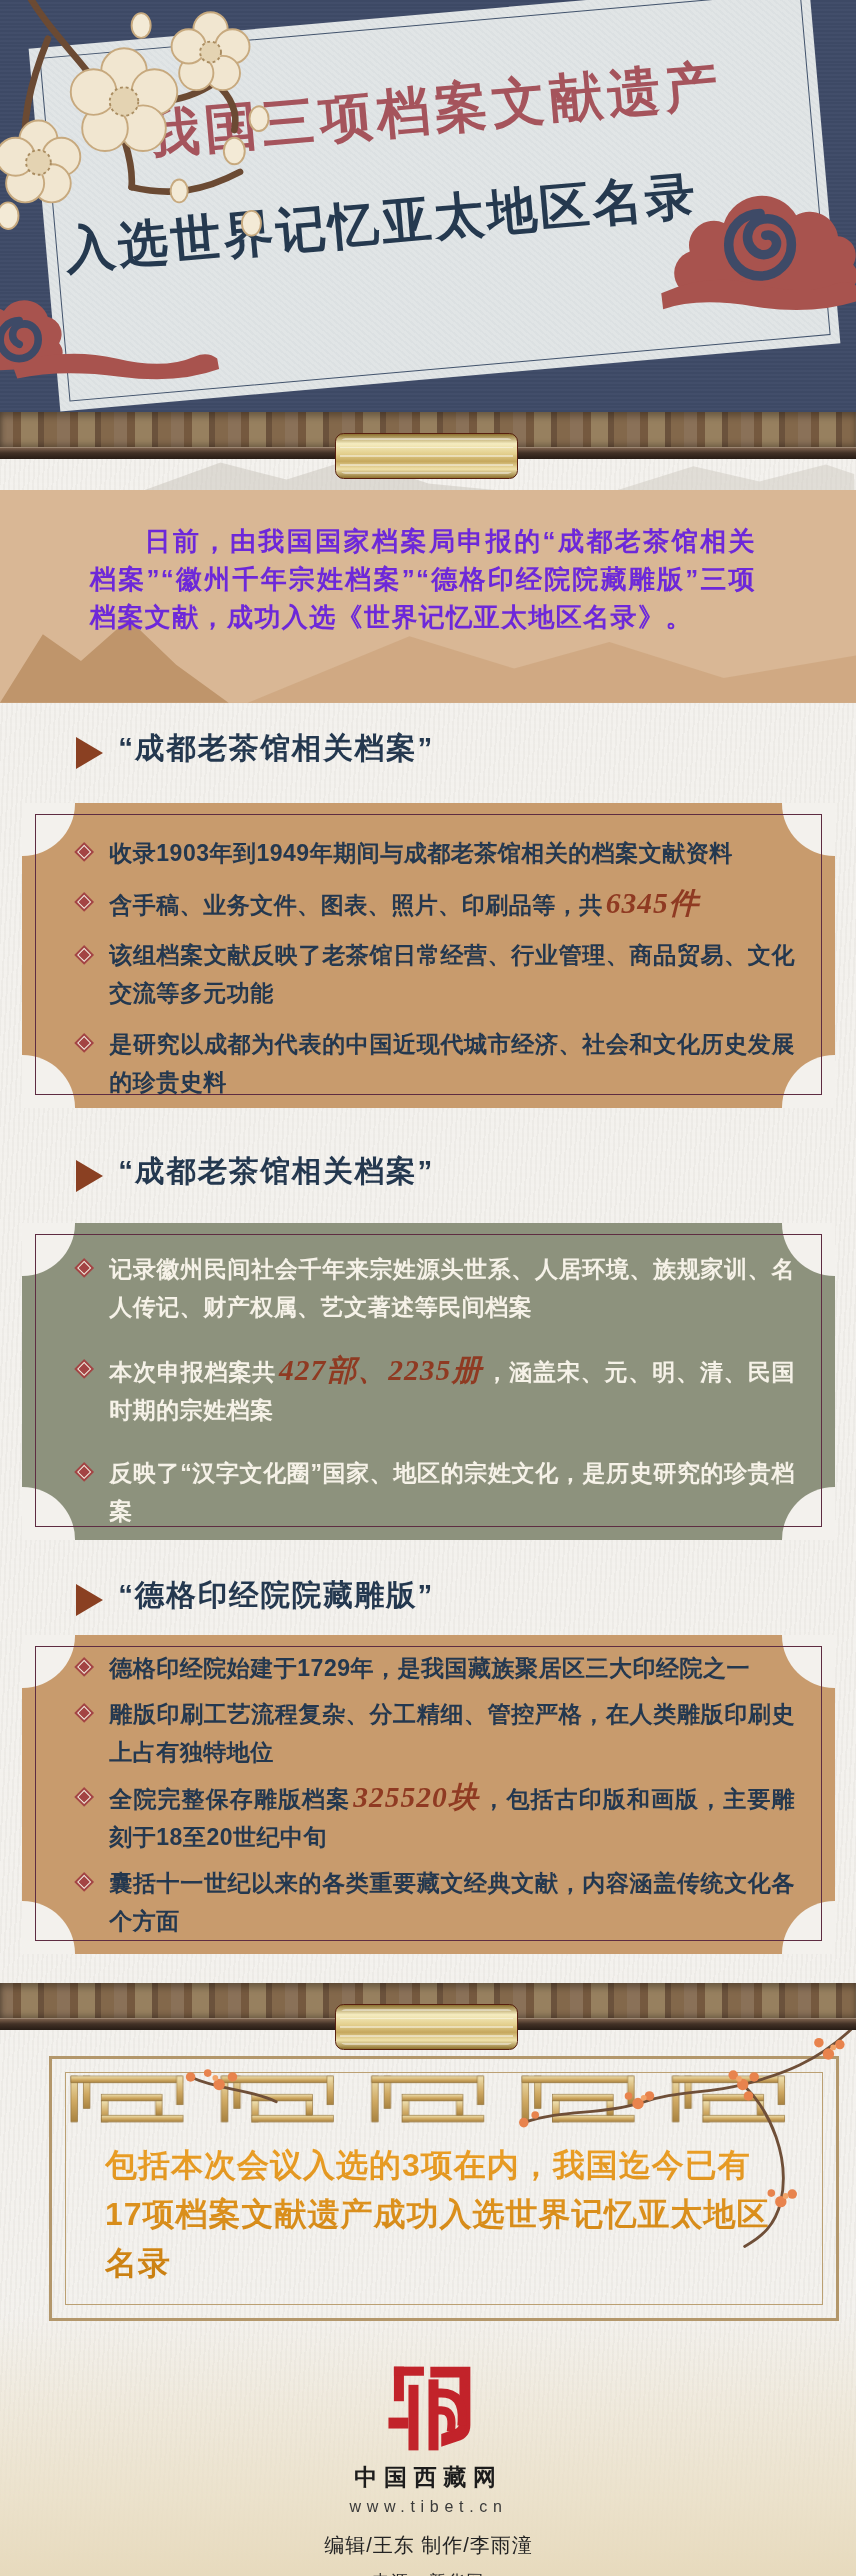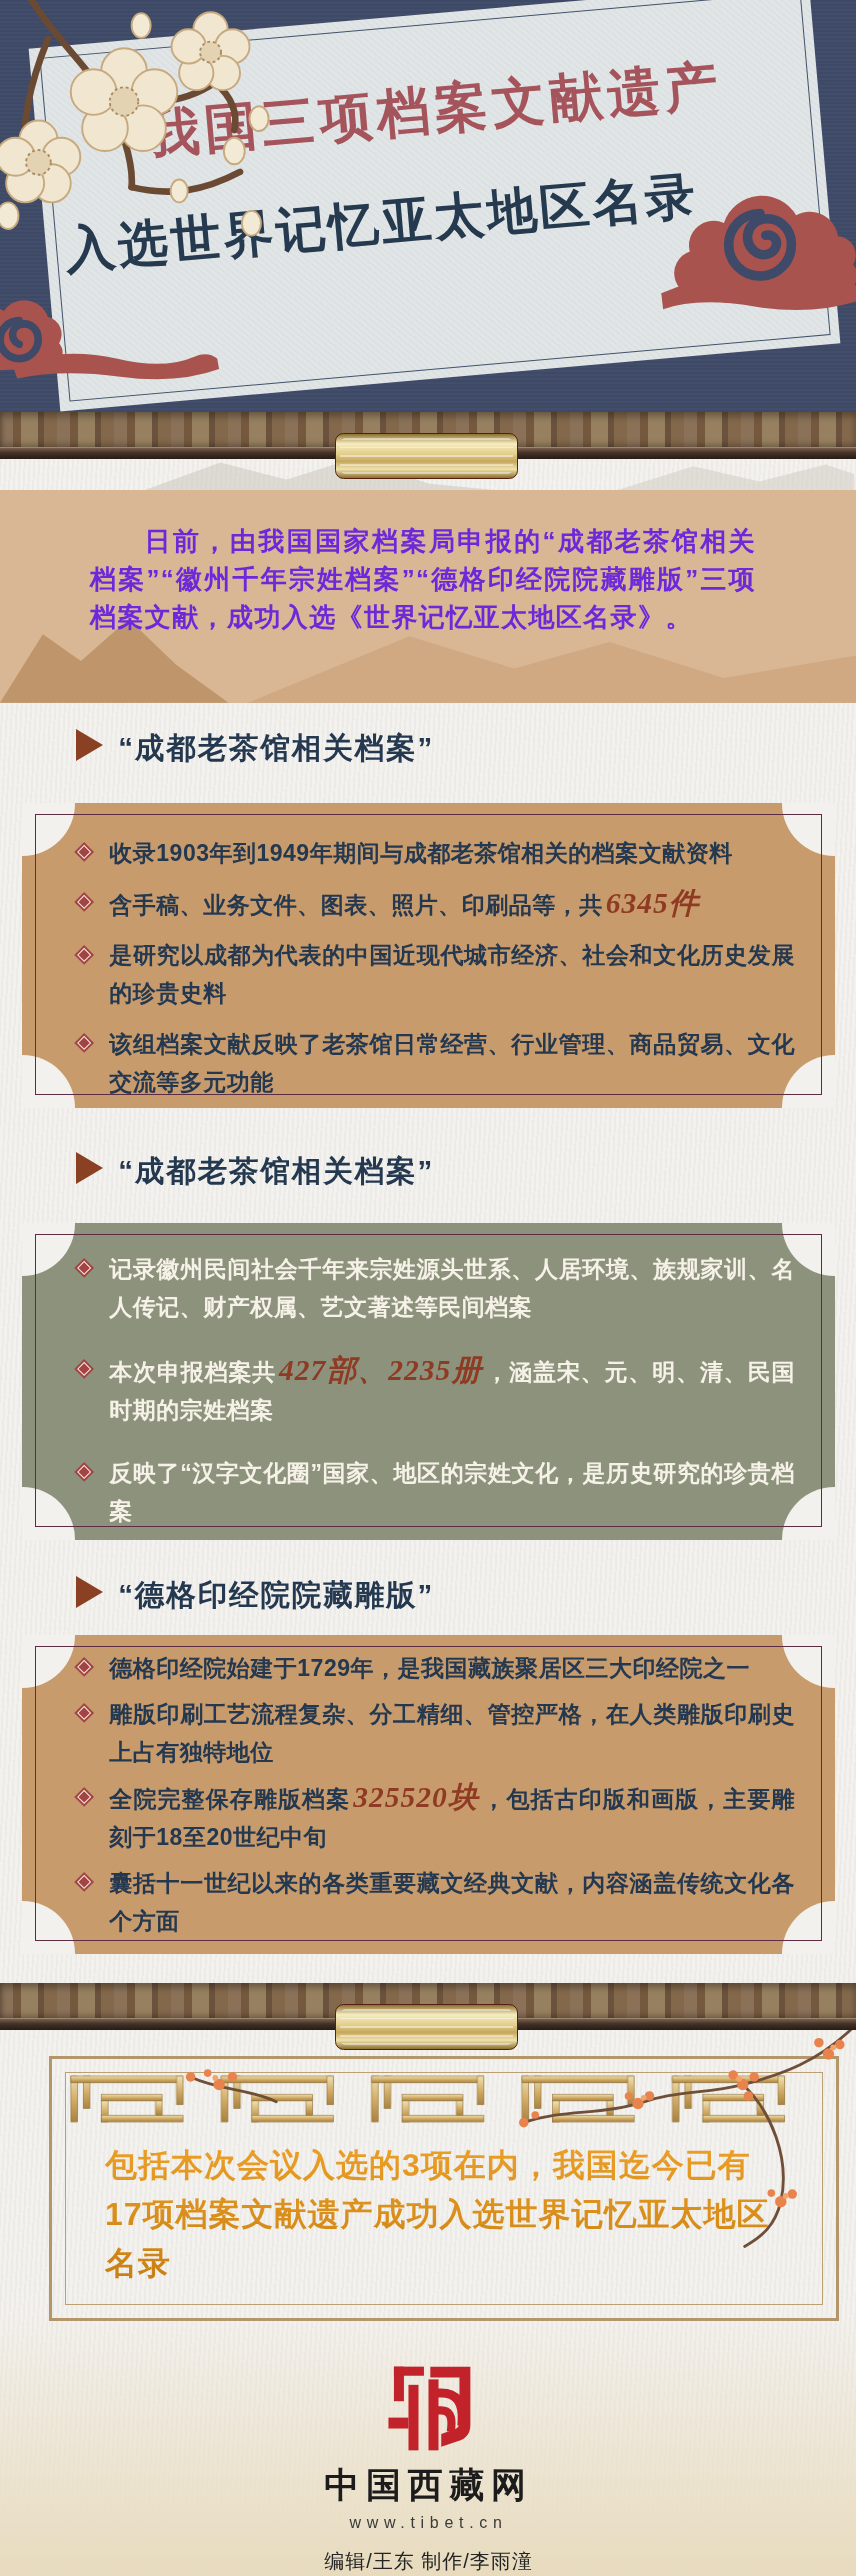--- a/index.html
+++ b/index.html
@@ -38,21 +38,21 @@
     background:repeating-linear-gradient(180deg, rgba(255,255,255,.45) 0 1.9px, rgba(0,0,0,0) 1.9px 8.6px);}
   .d1{top:412px;} .d2{top:1983px;}
   .mtn-strip{position:absolute;left:0;top:455px;z-index:0;opacity:.5;}
   
   .intro{position:absolute;left:0;top:490px;width:857px;height:213px;background:#d9b795;overflow:hidden;}
   .intro svg{position:absolute;left:0;bottom:0;}
   .intro p{position:absolute;left:90px;top:32px;width:666px;margin:0;
     font-size:26px;line-height:38px;font-weight:bold;color:#6d28d9;
     letter-spacing:1.4px;text-indent:2.1em;text-align:justify;}
   
-  .sec-head{position:absolute;left:76px;display:flex;align-items:flex-start;z-index:2;}
+  .sec-head{position:absolute;left:76px;display:flex;align-items:flex-end;z-index:2;}
   .tri{width:0;height:0;border-left:27px solid #8a4022;border-top:16px solid transparent;
     border-bottom:16px solid transparent;margin-right:15.2px;flex:none;}
   .sec-title{font-size:29.5px;font-weight:bold;color:#24384f;letter-spacing:1.9px;margin:0;white-space:nowrap;}
   .h1{top:729px;} .h2{top:1152px;} .h3{top:1576px;}
   
   .note-box{position:absolute;left:22px;width:813px;overflow:hidden;}
   .note-box .bg{position:absolute;inset:0;background:var(--bg);}
   .bite{position:absolute;width:105px;height:105px;border-radius:50%;background:#f3f1ed;z-index:1;}
   .bite.tl{left:-52px;top:-52px;} .bite.tr{right:-52px;top:-52px;}
   .bite.bl{left:-52px;bottom:-52px;} .bite.br{right:-52px;bottom:-52px;}
@@ -81,21 +81,21 @@
   .summary-text{position:absolute;left:53px;top:82px;width:676px;margin:0;
     font-size:32px;font-weight:bold;line-height:49px;letter-spacing:1px;
     background:linear-gradient(180deg,#eca027,#c77d10);
     -webkit-background-clip:text;background-clip:text;color:transparent;z-index:3;}
   .flowers-bottom{position:absolute;left:162px;top:2016px;z-index:2;pointer-events:none;}
   
   .bottom-fade{position:absolute;left:0;top:2313px;width:857px;height:263px;z-index:0;
     background:linear-gradient(180deg, rgba(238,229,210,0) 0%, rgba(234,223,198,.85) 70%, #e7dabd 100%);}
   .footer{position:absolute;left:0;top:2363px;width:857px;text-align:center;z-index:2;}
   .logo-mark{display:block;margin:0 auto;}
-  .site-name{font-size:35px;font-weight:600;color:#1c1c1c;letter-spacing:6.7px;margin-top:7.6px;}
+  .site-name{font-size:23px;font-weight:600;color:#1c1c1c;letter-spacing:6.7px;margin-top:7.6px;}
   .site-url{font-size:16px;color:#3a3a3a;letter-spacing:5.7px;margin-top:5.7px;}
   .credits{font-size:20px;color:#242424;letter-spacing:1px;margin-top:16px;}
   .source{font-size:17px;color:#242424;letter-spacing:1.9px;margin-top:10.5px;}
 </style>
 </head>
 <body>
 
 <div class="poster">
 
   <div class="hero">
@@ -193,25 +193,25 @@
         <div class="bullet-row">
           <span class="diamond"></span>
           <p class="btxt"><span>收录1903年到1949年期间与成都老茶馆相关的档案文献资料</span></p>
         </div>
         <div class="bullet-row">
           <span class="diamond"></span>
           <p class="btxt"><span>含手稿、业务文件、图表、照片、印刷品等，共</span><span class="num">6345件</span></p>
         </div>
         <div class="bullet-row">
           <span class="diamond"></span>
+          <p class="btxt"><span>该组档案文献反映了老茶馆日常经营、行业管理、商品贸易、文化交流等多元功能</span></p>
+        </div>
+        <div class="bullet-row">
+          <span class="diamond"></span>
           <p class="btxt"><span>是研究以成都为代表的中国近现代城市经济、社会和文化历史发展的珍贵史料</span></p>
-        </div>
-        <div class="bullet-row">
-          <span class="diamond"></span>
-          <p class="btxt"><span>该组档案文献反映了老茶馆日常经营、行业管理、商品贸易、文化交流等多元功能</span></p>
         </div>
       </div>
   </div>
 
   <div class="sec-head h2">
     <span class="tri"></span>
     <h2 class="sec-title">“成都老茶馆相关档案”</h2>
   </div>
   <div class="note-box green b2">
     <div class="bg"></div>

